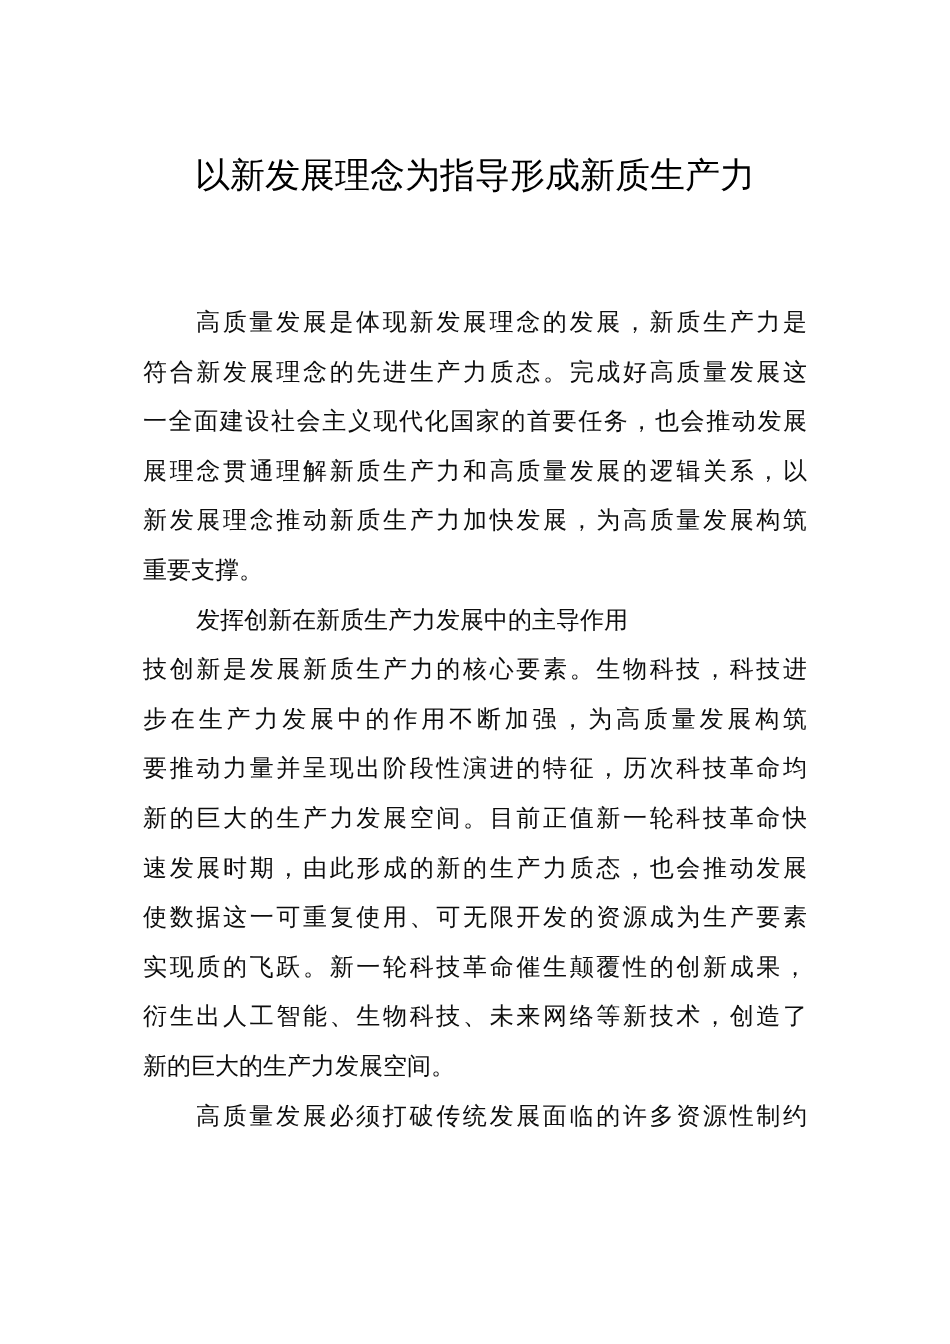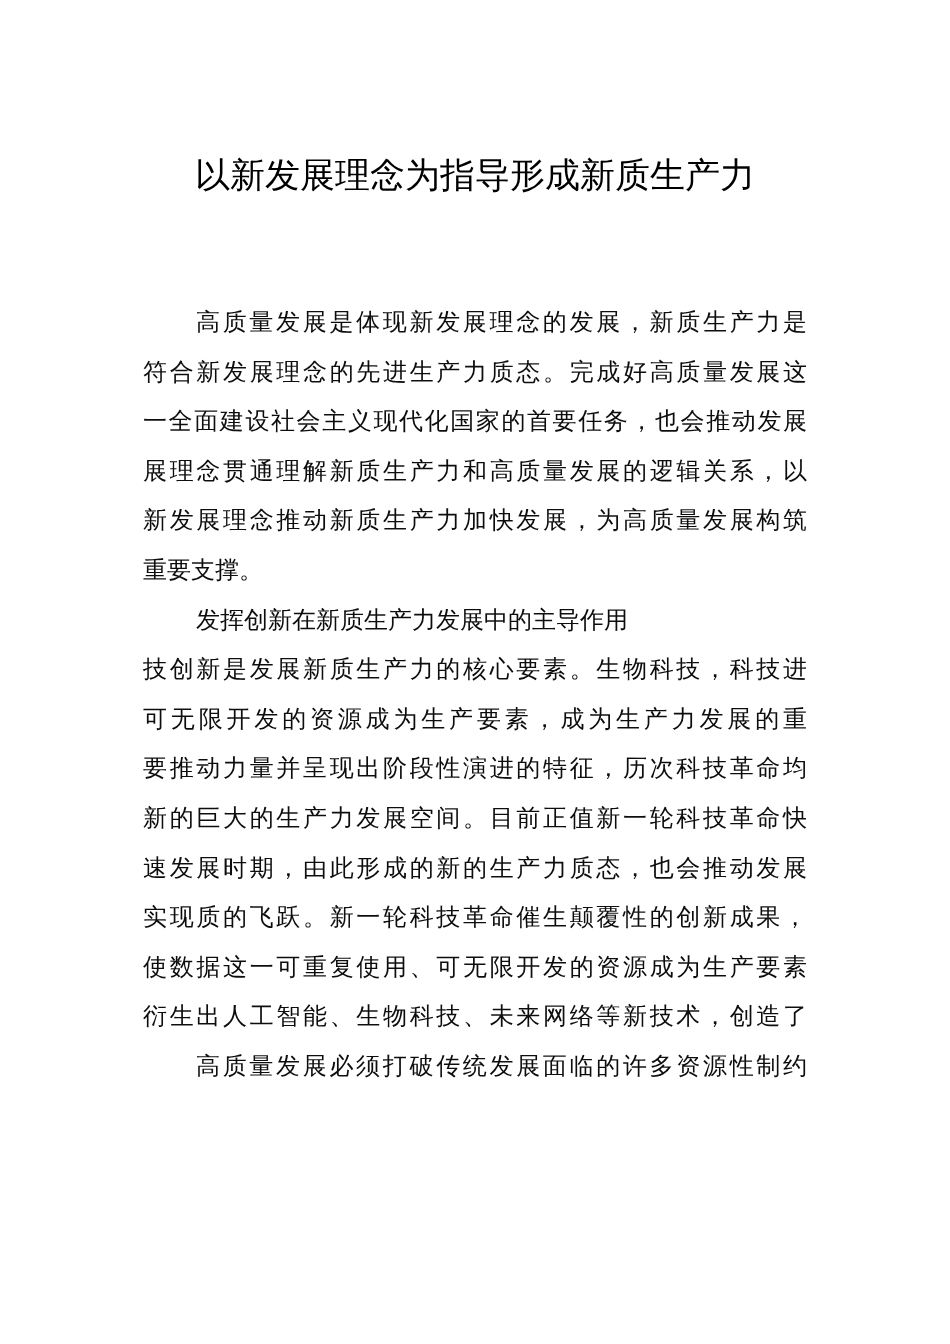--- a/index.html
+++ b/index.html
@@ -67,24 +67,25 @@
       <div class="ln">一全面建设社会主义现代化国家的首要任务，也会推动发展</div>
       <div class="ln">展理念贯通理解新质生产力和高质量发展的逻辑关系，以</div>
       <div class="ln">新发展理念推动新质生产力加快发展，为高质量发展构筑</div>
       <div class="ln ln-short">重要支撑。</div>
     </div>
     <div class="paragraph">
       <div class="ln ln-first ln-short">发挥创新在新质生产力发展中的主导作用</div>
     </div>
     <div class="paragraph">
       <div class="ln">技创新是发展新质生产力的核心要素。生物科技，科技进</div>
-      <div class="ln">可无限开发的资源成为生产要素，成为生产力发展的重</div>
+      <div class="ln">步在生产力发展中的作用不断加强，为高质量发展构筑</div>
       <div class="ln">要推动力量并呈现出阶段性演进的特征，历次科技革命均</div>
       <div class="ln">新的巨大的生产力发展空间。目前正值新一轮科技革命快</div>
       <div class="ln">速发展时期，由此形成的新的生产力质态，也会推动发展</div>
+      <div class="ln">使数据这一可重复使用、可无限开发的资源成为生产要素</div>
       <div class="ln">实现质的飞跃。新一轮科技革命催生颠覆性的创新成果，</div>
-      <div class="ln">使数据这一可重复使用、可无限开发的资源成为生产要素</div>
       <div class="ln">衍生出人工智能、生物科技、未来网络等新技术，创造了</div>
+      <div class="ln ln-short">新的巨大的生产力发展空间。</div>
     </div>
     <div class="paragraph">
       <div class="ln ln-first">高质量发展必须打破传统发展面临的许多资源性制约</div>
     </div>
   </div>
 
 </body></html>

